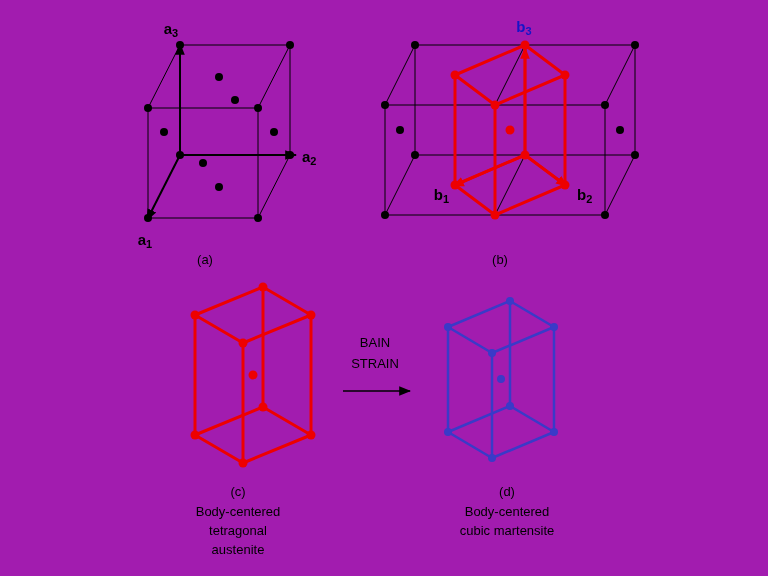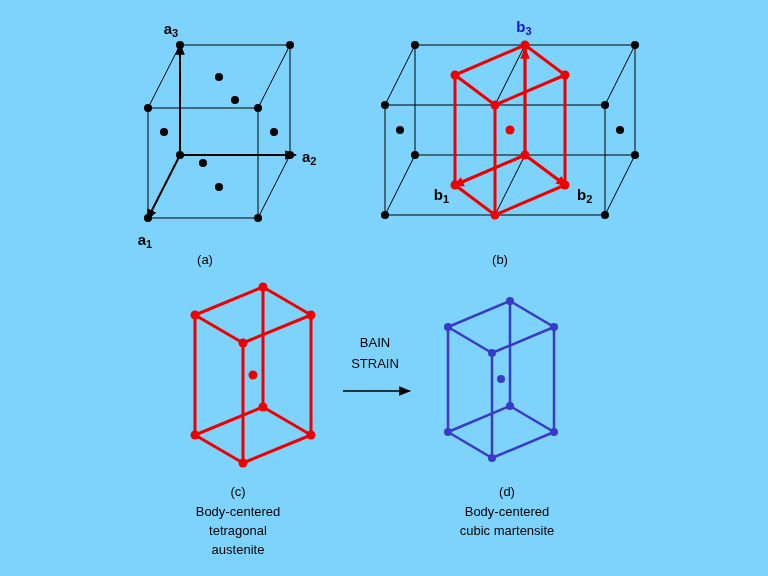--- a/index.html
+++ b/index.html
@@ -4,21 +4,21 @@
 <style>
   html, body {
     margin: 0;
     padding: 0;
     background: #ffffff;
   }
   .page {
     position: relative;
     width: 768px;
     height: 576px;
-    background: #7dd3fc;
+    background: #a21caf;
     overflow: hidden;
   }
   svg { display: block; }
 
   .edge-black path, .edge-black line {
     stroke: #000000;
     stroke-width: 1;
     fill: none;
   }
   .atom-black circle { fill: #000000; }

